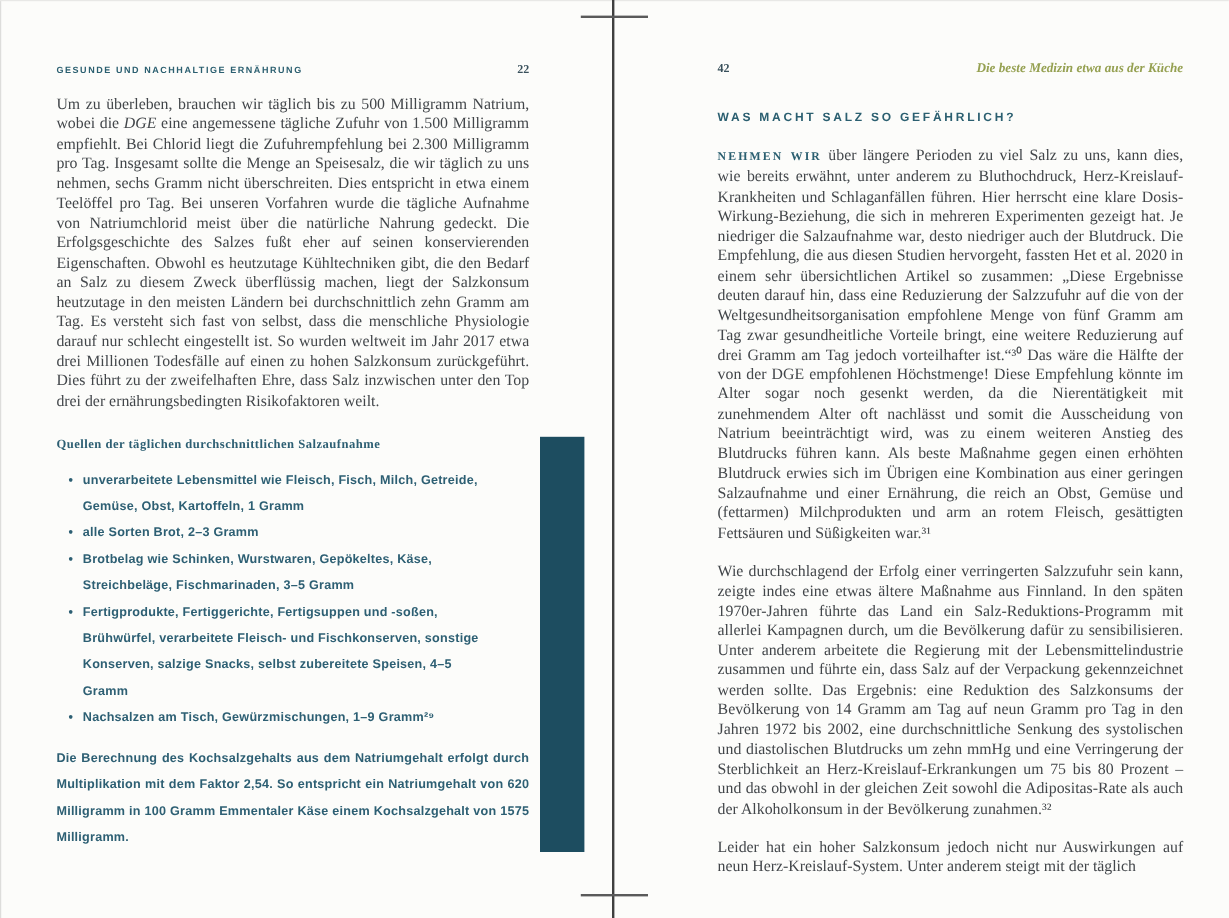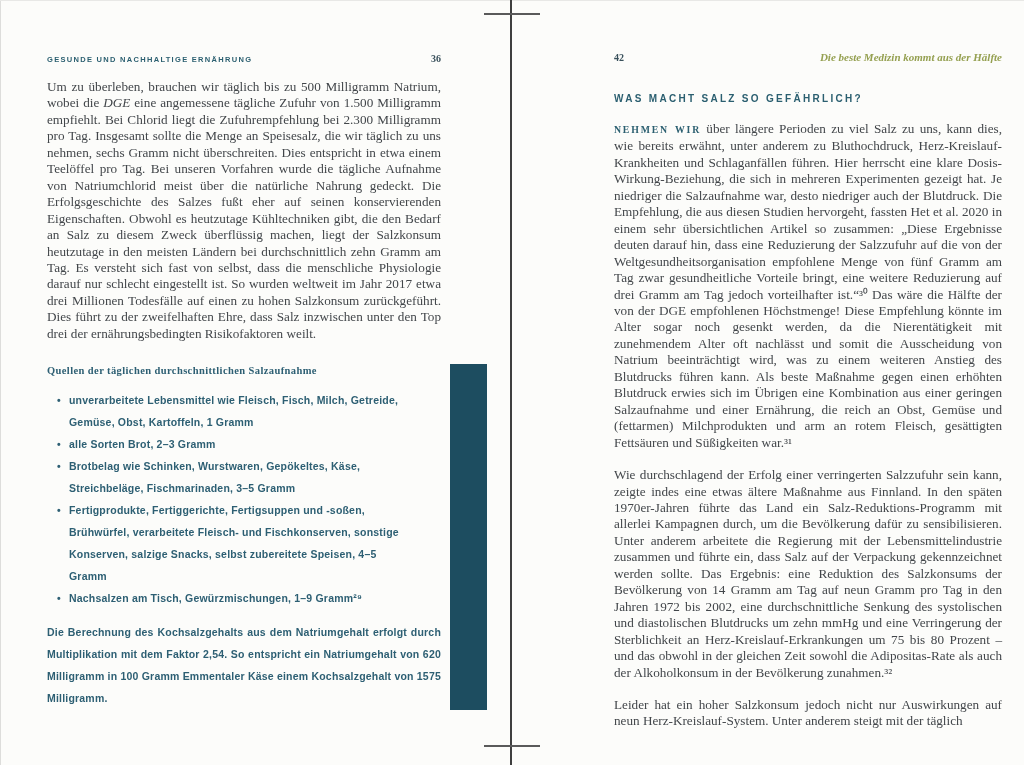--- a/index.html
+++ b/index.html
@@ -7,21 +7,21 @@
   body { background:#fcfcfa; font-family:"Liberation Serif", serif; overflow:hidden; }
   .spread { position:relative; width:1024px; height:765px; background:#fcfcfa; }
 
   
   .spine-line   { position:absolute; left:510px; top:0; width:2px; height:765px; background:#3f3f3f; }
   .crop-top     { position:absolute; left:484px; top:13px;  width:56px; height:2px; background:#5a5a5a; }
   .crop-bottom  { position:absolute; left:484px; top:745px; width:56px; height:2px; background:#5a5a5a; }
 
   
   .page-left  { position:absolute; left:47px;  top:0; width:394px; }
-  .page-right { position:absolute; left:614px; top:0; width:388px; }
+  .page-right { position:absolute; left:598px; top:0; width:388px; }
 
   .runhead-row { display:flex; justify-content:space-between; align-items:baseline; }
   .page-left  .runhead-row { margin-top:53px; }
   .page-right .runhead-row { margin-top:51px; }
 
   .runhead-caps { font-family:"Liberation Sans", sans-serif; font-weight:bold; font-size:7.5px;
                   letter-spacing:1.3px; color:#2b5f70; }
   .pagenum { font-family:"Liberation Serif", serif; font-weight:bold; font-size:10px; color:#39505b; }
   .runhead-italic { font-family:"Liberation Serif", serif; font-style:italic; font-weight:bold;
                     font-size:11px; color:#95a051; }
@@ -60,21 +60,21 @@
 <body>
 
 <div class="spread">
 
   <div class="edge-left"></div>
   <div class="edge-top"></div>
 
   <div class="page-left">
     <div class="runhead-row">
       <span class="runhead-caps">GESUNDE UND NACHHALTIGE ERNÄHRUNG</span>
-      <span class="pagenum">36</span>
+      <span class="pagenum">22</span>
     </div>
 
     <p class="body-text"><span>Um zu überleben, brauchen wir täglich bis zu 500 Milligramm Natrium, wobei die </span><i class="dge">DGE</i><span> eine angemessene tägliche Zufuhr von 1.500 Milligramm empfiehlt. Bei Chlorid liegt die Zufuhrempfehlung bei 2.300 Milligramm pro Tag. Insgesamt sollte die Menge an Speisesalz, die wir täglich zu uns nehmen, sechs Gramm nicht überschreiten. Dies entspricht in etwa einem Teelöffel pro Tag. Bei unseren Vorfahren wurde die tägliche Aufnahme von Natriumchlorid meist über die natürliche Nahrung gedeckt. Die Erfolgsgeschichte des Salzes fußt eher auf seinen konservierenden Eigenschaften. Obwohl es heutzutage Kühltechniken gibt, die den Bedarf an Salz zu diesem Zweck überflüssig machen, liegt der Salzkonsum heutzutage in den meisten Ländern bei durchschnittlich zehn Gramm am Tag. Es versteht sich fast von selbst, dass die menschliche Physiologie darauf nur schlecht eingestellt ist. So wurden weltweit im Jahr 2017 etwa drei Millionen Todesfälle auf einen zu hohen Salzkonsum zurückgeführt. Dies führt zu der zweifelhaften Ehre, dass Salz inzwischen unter den Top drei der ernährungsbedingten Risikofaktoren weilt.</span></p>
 
     <div class="salt-box">
       <div class="box-heading">Quellen der täglichen durchschnittlichen Salzaufnahme</div>
 
       <div class="salt-list">
         <div class="salt-item">
           <span class="dot">•</span>
@@ -104,21 +104,21 @@
 
   <div class="teal-block"></div>
 
   <div class="spine-line"></div>
   <div class="crop-top"></div>
   <div class="crop-bottom"></div>
 
   <div class="page-right">
     <div class="runhead-row">
       <span class="pagenum">42</span>
-      <span class="runhead-italic">Die beste Medizin kommt aus der Hälfte</span>
+      <span class="runhead-italic">Die beste Medizin etwa aus der Küche</span>
     </div>
 
     <div class="section-heading">WAS MACHT SALZ SO GEFÄHRLICH?</div>
 
     <p class="body-text first"><span class="lead-caps">NEHMEN WIR</span><span> über längere Perioden zu viel Salz zu uns, kann dies, wie bereits erwähnt, unter anderem zu Bluthochdruck, Herz-Kreislauf-Krankheiten und Schlaganfällen führen. Hier herrscht eine klare Dosis-Wirkung-Beziehung, die sich in mehreren Experimenten gezeigt hat. Je niedriger die Salzaufnahme war, desto niedriger auch der Blutdruck. Die Empfehlung, die aus diesen Studien hervorgeht, fassten Het et al. 2020 in einem sehr übersichtlichen Artikel so zusammen: „Diese Ergebnisse deuten darauf hin, dass eine Reduzierung der Salzzufuhr auf die von der Weltgesundheitsorganisation empfohlene Menge von fünf Gramm am Tag zwar gesundheitliche Vorteile bringt, eine weitere Reduzierung auf drei Gramm am Tag jedoch vorteilhafter ist.“³⁰ Das wäre die Hälfte der von der DGE empfohlenen Höchstmenge! Diese Empfehlung könnte im Alter sogar noch gesenkt werden, da die Nierentätigkeit mit zunehmendem Alter oft nachlässt und somit die Ausscheidung von Natrium beeinträchtigt wird, was zu einem weiteren Anstieg des Blutdrucks führen kann. Als beste Maßnahme gegen einen erhöhten Blutdruck erwies sich im Übrigen eine Kombination aus einer geringen Salzaufnahme und einer Ernährung, die reich an Obst, Gemüse und (fettarmen) Milchprodukten und arm an rotem Fleisch, gesättigten Fettsäuren und Süßigkeiten war.³¹</span></p>
 
     <p class="body-text follow">Wie durchschlagend der Erfolg einer verringerten Salzzufuhr sein kann, zeigte indes eine etwas ältere Maßnahme aus Finnland. In den späten 1970er-Jahren führte das Land ein Salz-Reduktions-Programm mit allerlei Kampagnen durch, um die Bevölkerung dafür zu sensibilisieren. Unter anderem arbeitete die Regierung mit der Lebensmittelindustrie zusammen und führte ein, dass Salz auf der Verpackung gekennzeichnet werden sollte. Das Ergebnis: eine Reduktion des Salzkonsums der Bevölkerung von 14 Gramm am Tag auf neun Gramm pro Tag in den Jahren 1972 bis 2002, eine durchschnittliche Senkung des systolischen und diastolischen Blutdrucks um zehn mmHg und eine Verringerung der Sterblichkeit an Herz-Kreislauf-Erkrankungen um 75 bis 80 Prozent – und das obwohl in der gleichen Zeit sowohl die Adipositas-Rate als auch der Alkoholkonsum in der Bevölkerung zunahmen.³²</p>
 
     <p class="body-text follow">Leider hat ein hoher Salzkonsum jedoch nicht nur Auswirkungen auf neun Herz-Kreislauf-System. Unter anderem steigt mit der täglich</p>
   </div>

